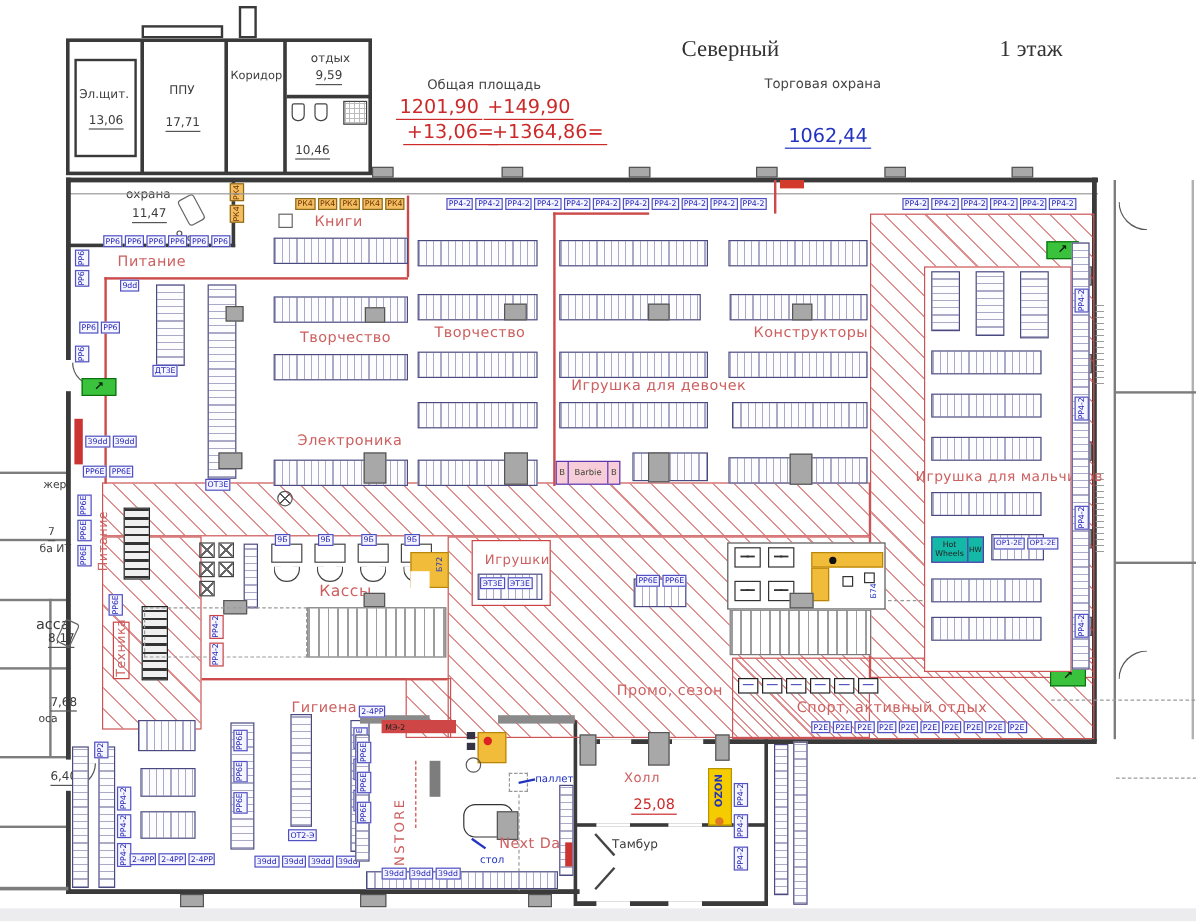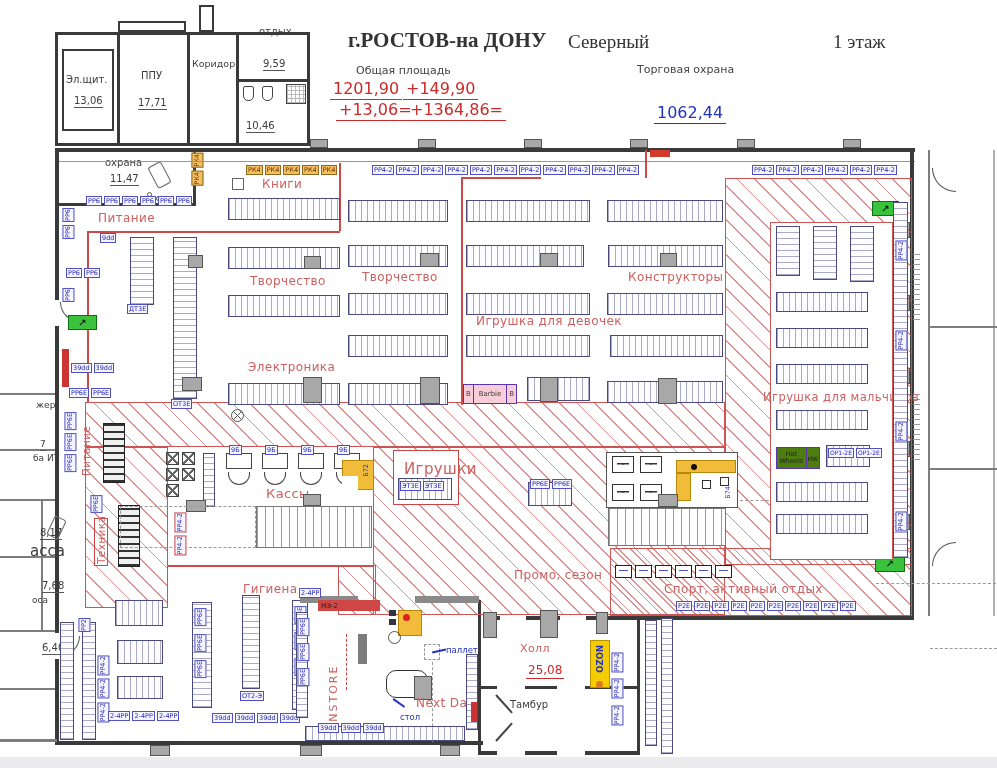--- a/index.html
+++ b/index.html
@@ -56,21 +56,20 @@
   .fix{border:1.2px solid #444;border-radius:2px 2px 5px 5px;background:#fff}
   .title{font-family:"Liberation Serif","DejaVu Serif",serif}
   .yellow{background:#f0bc3a;border:1px solid #b8860b}
   .bluebrand{border:1.5px solid #5a35b0}
 </style>
 </head>
 <body>
 
 <div id="plan">
 
-  <div class="a title" style="left:348px;top:28px;font-size:21px;font-weight:bold">г.РОСТОВ-на ДОНУ</div>
   <div class="a title" style="left:568px;top:31px;font-size:19px">Северный</div>
   <div class="a title" style="left:833px;top:31px;font-size:19px">1 этаж</div>
   <div class="a" style="left:356px;top:64px;font-size:11px;color:#444">Общая площадь</div>
   <div class="a redt" style="left:330px;top:79px;font-size:16px;border-bottom:1.5px solid #cc2a2a;padding:0 3px 1px">1201,90</div>
   <div class="a redt" style="left:403px;top:79px;font-size:16px;border-bottom:1.5px solid #cc2a2a;padding:0 3px 1px">+149,90</div>
   <div class="a redt" style="left:336px;top:100px;font-size:16px;border-bottom:1.5px solid #cc2a2a;padding:0 3px 1px">+13,06=</div>
   <div class="a redt" style="left:407px;top:100px;font-size:16px;border-bottom:1.5px solid #cc2a2a;padding:0 3px 1px">+1364,86=</div>
   <div class="a" style="left:637px;top:63px;font-size:11px;color:#444">Торговая охрана</div>
   <div class="a bluet" style="left:654px;top:103px;font-size:16px;border-bottom:1.5px solid #2233c0;padding:0 3px 1px">1062,44</div>
 
@@ -84,21 +83,21 @@
   <div class="a w" style="left:239px;top:79px;width:71px;height:3px"></div>
   <div class="a fix" style="left:243px;top:86px;width:11px;height:15px"></div>
   <div class="a fix" style="left:262px;top:86px;width:11px;height:15px"></div>
   <div class="a" style="left:286px;top:84px;width:20px;height:20px;border:1.2px solid #444;background:
        repeating-linear-gradient(0deg,#bbb 0 1px,rgba(0,0,0,0) 1px 4px),repeating-linear-gradient(90deg,#bbb 0 1px,rgba(0,0,0,0) 1px 4px)"></div>
   <div class="a rn" style="left:66px;top:74px">Эл.щит.</div>
   <div class="a rn un" style="left:74px;top:95px">13,06</div>
   <div class="a rn" style="left:141px;top:70px">ППУ</div>
   <div class="a rn un" style="left:138px;top:97px">17,71</div>
   <div class="a rn" style="left:192px;top:58px;font-size:9.5px">Коридор</div>
-  <div class="a rn" style="left:259px;top:26px">отдых</div>
+  <div class="a rn" style="left:259px;top:44px">отдых</div>
   <div class="a rn un" style="left:263px;top:58px">9,59</div>
   <div class="a rn un" style="left:246px;top:120px">10,46</div>
 
   <div class="a w" style="left:55px;top:203px;width:141px;height:3px"></div>
   <div class="a w" style="left:193px;top:150px;width:3px;height:56px"></div>
   <div class="a rn" style="left:105px;top:157px">охрана</div>
   <div class="a rn un" style="left:110px;top:173px">11,47</div>
   <div class="a" style="left:152px;top:163px;width:15px;height:24px;border:1.5px solid #666;border-radius:3px;transform:rotate(-28deg)"></div>
   <div class="a" style="left:147px;top:192px;width:5px;height:5px;border:1px solid #555;border-radius:50%"></div>
   <div class="a" style="left:156px;top:196px;width:5px;height:5px;border:1px solid #555;border-radius:50%"></div>
@@ -163,21 +162,21 @@
   <div class="a w2" style="left:0px;top:499px;width:55px;height:2px"></div>
   <div class="a w2" style="left:0px;top:556px;width:55px;height:2px"></div>
   <div class="a w2" style="left:0px;top:630px;width:55px;height:2px"></div>
   <div class="a w2" style="left:0px;top:688px;width:55px;height:2px"></div>
   <div class="a w2" style="left:41px;top:499px;width:2px;height:131px"></div>
   <div class="a w2" style="left:0px;top:739px;width:57px;height:3px"></div>
   <div class="a rn" style="left:36px;top:400px;font-size:9px">жер</div>
   <div class="a rn un" style="left:40px;top:439px;font-size:9px">7</div>
   <div class="a rn" style="left:33px;top:453px;font-size:9px">ба ИТ</div>
   <div class="a rn un" style="left:40px;top:527px">8,17</div>
-  <div class="a rn" style="left:30px;top:542px;font-size:15px">асса</div>
+  <div class="a rn" style="left:30px;top:513px;font-size:12px">асса</div>
   <div class="a rn un" style="left:42px;top:580px">7,68</div>
   <div class="a rn" style="left:32px;top:595px;font-size:9px">оса</div>
   <div class="a rn un" style="left:42px;top:642px">6,40</div>
   <div class="a" style="left:50px;top:517px;width:13px;height:21px;border:1.5px solid #666;border-radius:3px;transform:rotate(25deg)"></div>
 
   <div class="a rline" style="left:339px;top:163px;width:1.5px;height:68px"></div>
   <div class="a rline" style="left:87px;top:231px;width:253px;height:1.5px"></div>
   <div class="a rline" style="left:87px;top:231px;width:1.5px;height:172px"></div>
   <div class="a rline" style="left:461px;top:177px;width:1.5px;height:228px"></div>
   <div class="a rline" style="left:461px;top:177px;width:80px;height:1.5px"></div>
@@ -356,21 +355,21 @@
   <div class="a gray" style="left:186px;top:500px;width:20px;height:12px"></div>
   <div class="a gray" style="left:303px;top:494px;width:18px;height:12px"></div>
   <div class="a dash" style="left:120px;top:506px;width:136px;height:42px"></div>
   <div class="a stripesv" style="left:256px;top:506px;width:116px;height:42px"></div>
   <div class="a crow cv" style="left:174px;top:512px">
     <span class="chip rd vtx">РР4-2</span>
     <span class="chip rd vtx">РР4-2</span>
   </div>
 
   <div class="a" style="left:393px;top:450px;width:66px;height:55px;background:#fff;border:1px solid #cc4444"></div>
-  <div class="a dept" style="left:404px;top:460px;font-size:15px">Игрушки</div>
+  <div class="a dept" style="left:404px;top:460px;font-size:11px">Игрушки</div>
   <div class="a s" style="left:398px;top:478px;width:54px;height:22px"></div>
   <div class="a crow" style="left:400px;top:481px">
     <span class="chip">ЭТ3Е</span>
     <span class="chip">ЭТ3Е</span>
   </div>
 
   <div class="a s" style="left:528px;top:482px;width:44px;height:24px;background-color:#fff"></div>
   <div class="a crow" style="left:530px;top:479px">
     <span class="chip">РР6Е</span>
     <span class="chip">РР6Е</span>
@@ -418,21 +417,21 @@
   <div class="a" style="left:770px;top:222px;width:123px;height:338px;background:#fff;border:1px solid #cc5454"></div>
   <div class="a exit" style="left:872px;top:201px;width:27px;height:15px">↗</div>
   <div class="a sv" style="left:776px;top:226px;width:24px;height:50px"></div>
   <div class="a sv" style="left:813px;top:226px;width:24px;height:54px"></div>
   <div class="a sv" style="left:850px;top:226px;width:24px;height:56px"></div>
   <div class="a s" style="left:776px;top:292px;width:92px;height:20px"></div>
   <div class="a s" style="left:776px;top:328px;width:92px;height:20px"></div>
   <div class="a s" style="left:776px;top:364px;width:92px;height:20px"></div>
   <div class="a dept" style="left:763px;top:390px;font-size:11.5px">Игрушка для мальчиков</div>
   <div class="a s" style="left:776px;top:410px;width:92px;height:20px"></div>
-  <div class="a bluebrand" style="left:776px;top:447px;width:44px;height:22px;background:#4d7c0f;display:flex;align-items:stretch">
+  <div class="a bluebrand" style="left:776px;top:447px;width:44px;height:22px;background:#14b8a6;display:flex;align-items:stretch">
     <span style="flex:1;font-size:6.5px;color:#222;display:flex;align-items:center;justify-content:center;text-align:center;line-height:1.1">Hot Wheels</span>
     <span style="font-size:6px;color:#222;border-left:1px solid #5a35b0;display:flex;align-items:center;padding:0 1px">HW</span>
   </div>
   <div class="a s" style="left:826px;top:445px;width:44px;height:22px"></div>
   <div class="a crow" style="left:828px;top:448px">
     <span class="chip" style="font-size:6px">ОР1-2Е</span>
     <span class="chip" style="font-size:6px">ОР1-2Е</span>
   </div>
   <div class="a s" style="left:776px;top:482px;width:92px;height:20px"></div>
   <div class="a s" style="left:776px;top:514px;width:92px;height:20px"></div>

